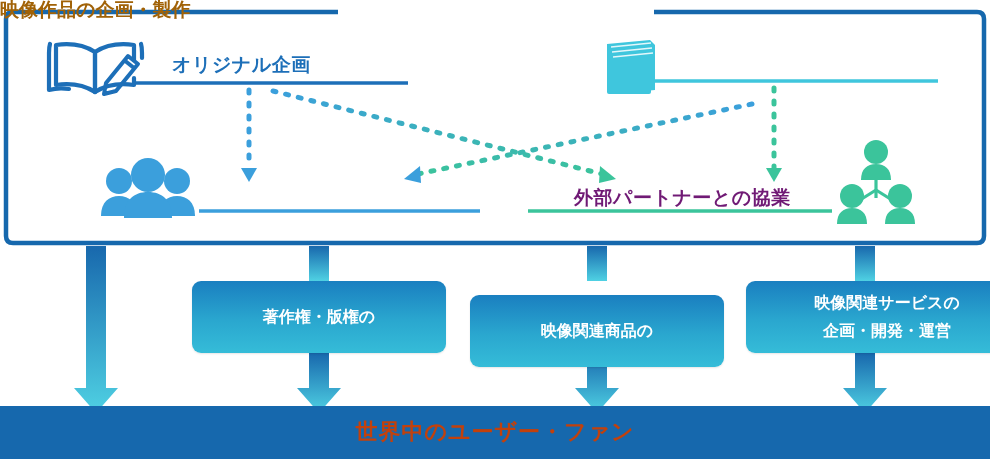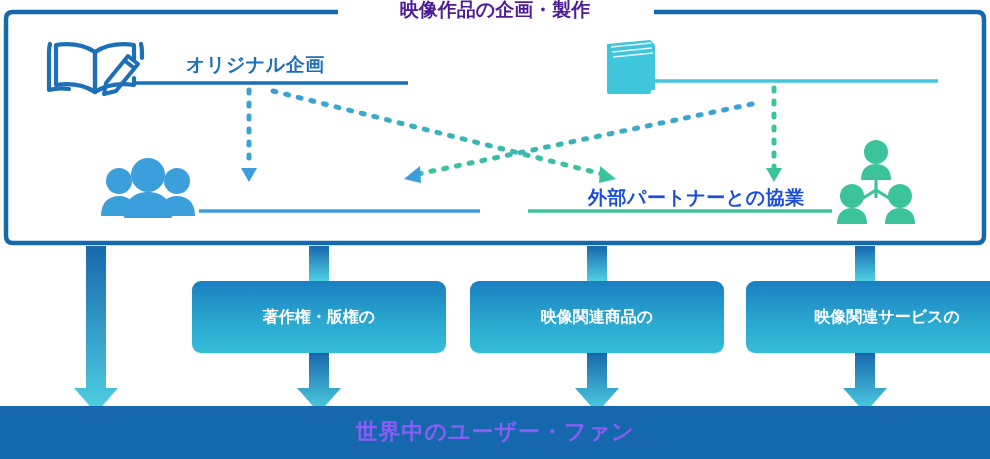--- a/index.html
+++ b/index.html
@@ -1,44 +1,44 @@
 <!DOCTYPE html>
 <html><head>
 <meta charset="utf-8">
 <style>
   html,body{margin:0;padding:0;background:#ffffff;}
   body{font-family:"Liberation Sans","DejaVu Sans",sans-serif;}
   #stage{position:relative;width:990px;height:459px;overflow:hidden;background:#ffffff;}
   #svgroot{position:absolute;left:0;top:0;width:990px;height:459px;}
 
-  .lbl{position:absolute;white-space:nowrap;font-weight:700;letter-spacing:.5px;margin-left:14px;}
+  .lbl{position:absolute;white-space:nowrap;font-weight:700;letter-spacing:.5px;}
   .lbl-blue{color:#1d6fb8;}
   .lbl-cyan{color:#3fc6dd;}
-  .lbl-green{color:#1d4ed8;}
+  .lbl-green{color:#701a75;}
 
-  #title{position:absolute;left:0;top:0;width:990px;text-align:center;
-         font-size:19px;font-weight:700;color:#4c1d95;line-height:20px;}
+  #title{position:absolute;left:0;top:0;width:990px;text-align:left;
+         font-size:19px;font-weight:700;color:#a16207;line-height:20px;}
 
   .lbl-orig{left:172px;top:52px;font-size:19px;}
   .lbl-ext {left:726px;top:52px;font-size:19px;}
   .lbl-stu {left:222px;top:185px;font-size:19px;}
   .lbl-par {left:574px;top:185px;font-size:19px;}
 
   .card{position:absolute;border-radius:9px;color:#ffffff;font-size:16px;font-weight:700;
         line-height:28px;text-align:center;display:flex;align-items:center;justify-content:center;
         background:linear-gradient(180deg,#1a7fc0 0%,#2aa7cf 55%,#35bcd8 100%);
         box-shadow:0 1px 2px rgba(0,0,0,.10);}
   .card span{display:block;padding:0 8px;}
   #card1{left:192px;top:281px;width:254px;height:72px;}
-  #card2{left:470px;top:281px;width:254px;height:72px;}
+  #card2{left:470px;top:295px;width:254px;height:72px;}
   #card3{left:746px;top:281px;width:282px;height:72px;}
 
   #bottombar{position:absolute;left:0;top:406px;width:990px;height:53px;background:#1668ad;}
   #bottomtext{position:absolute;left:0;top:419px;width:990px;text-align:center;
-              color:#8b5cf6;font-size:22px;font-weight:700;letter-spacing:1px;line-height:26px;}
+              color:#c2410c;font-size:22px;font-weight:700;letter-spacing:1px;line-height:26px;}
 </style>
 </head>
 <body>
 
 <div id="stage">
 
   <svg id="svgroot" viewBox="0 0 990 459">
     <defs>
       <linearGradient id="arrowGrad" x1="0" y1="0" x2="0" y2="1">
         <stop offset="0%" stop-color="#1868ad"></stop>
@@ -155,18 +155,19 @@
     </div>
   </div>
   <div class="card" id="card2">
     <div>
       <span>映像関連商品の</span>
     </div>
   </div>
   <div class="card" id="card3">
     <div>
       <span>映像関連サービスの</span>
+      <span>企画・開発・運営</span>
     </div>
   </div>
 
   <div id="bottombar"></div>
   <div id="bottomtext">世界中のユーザー・ファン</div>
 </div>
 
 </body></html>

